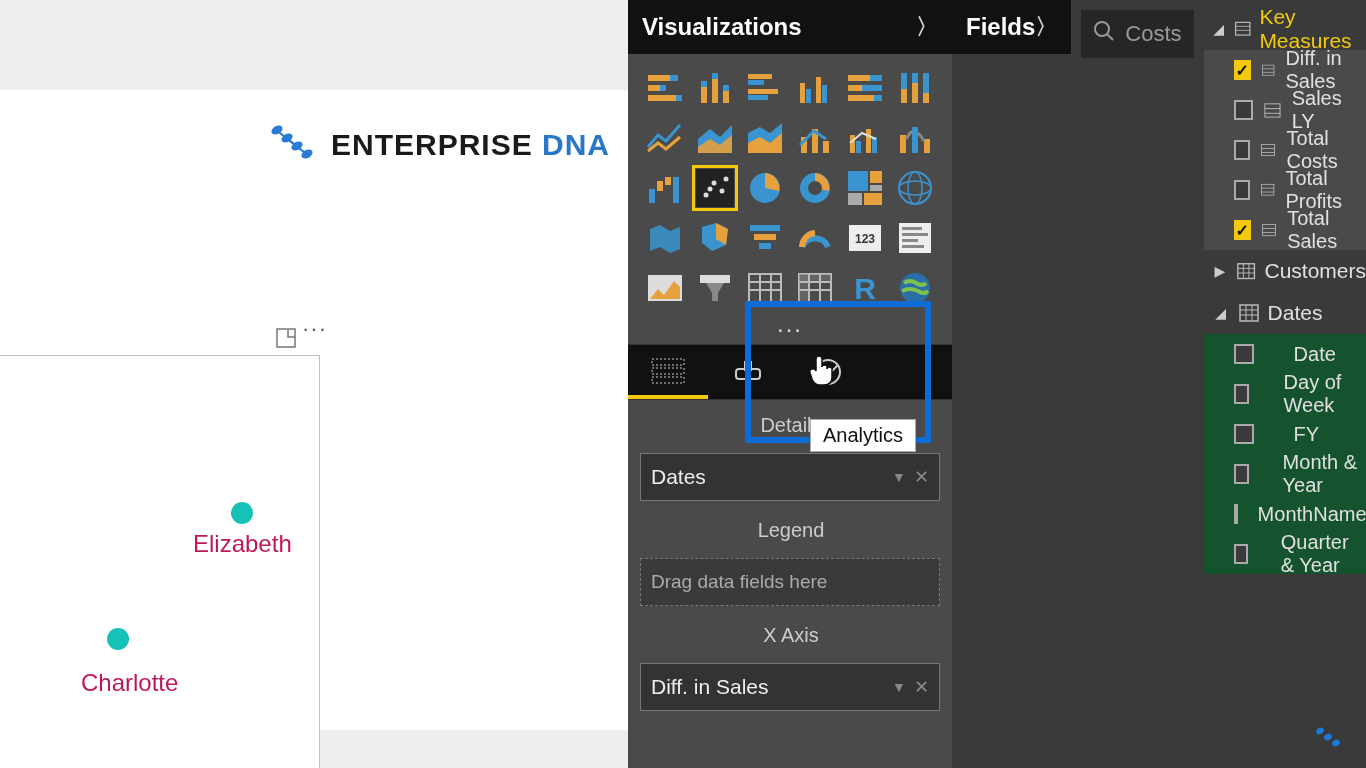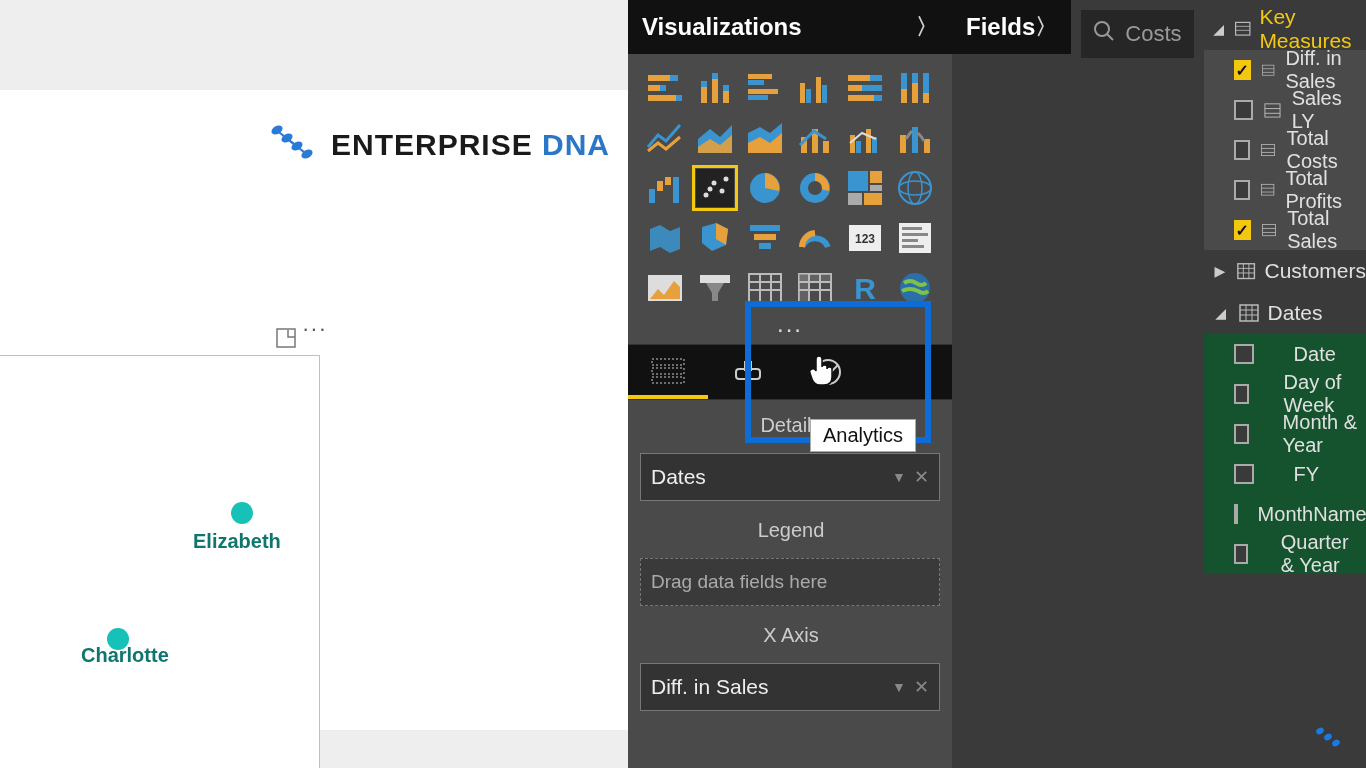--- a/index.html
+++ b/index.html
@@ -9,21 +9,21 @@
 .canvas-page { position: absolute; left: -10px; top: 90px; width: 640px; height: 640px; background: #fff; }
 .logo-block { position: absolute; right: 20px; top: 30px; display: flex; align-items: center; gap: 12px; }
 .logo-glyph { color: #2a7bd8; }
 .logo-text { font-size: 30px; font-weight: 600; letter-spacing: 1px; color: #1a1a1a; }
 .logo-text .dna { color: #2b77c7; font-weight: 600; }
 .viz-frame { position: absolute; left: -10px; top: 265px; width: 340px; height: 440px; border: 1px solid #c0c0c0; background: #fff; }
 .viz-toolbar { position: absolute; top: -28px; right: -8px; display: flex; gap: 6px; color: #666; }
 .viz-toolbar .tsq { width: 20px; height: 20px; display:flex; align-items:center; justify-content:center; }
 .dots3 { letter-spacing: 1px; font-size: 22px; line-height: 10px; color:#555; position:relative; top:-4px;}
 .dot-point { position: absolute; width: 22px; height: 22px; border-radius: 50%; background: #16c1b7; }
-.dot-label { position: absolute; font-size: 20px; color: #0f766e; font-weight: bold; }
+.dot-label { position: absolute; font-size: 24px; color: #be185d; }
 
 .viz-panel { width: 324px; height: 768px; background: #4a4a4a; display: flex; flex-direction: column; text-align: center; }
 .panel-header { height: 54px; background: #111; color: #fff; display: flex; align-items: center; justify-content: space-between; padding: 0 14px; font-size: 24px; font-weight: 600; }
 .chev { color: #d0d0d0; font-size: 22px; }
 .viz-grid { padding: 12px 8px 0 8px; display: grid; grid-template-columns: repeat(6, 44px); grid-template-rows: repeat(5, 44px); gap: 6px; justify-content: center; }
 .viz-tile { width: 44px; height: 44px; display:flex; align-items:center; justify-content:center; background: transparent; }
 .viz-tile svg { width: 38px; height: 38px; }
 .viz-tile.sel { outline: 3px solid #f2c811; outline-offset: -2px; }
 .viz-more { padding: 0 18px 6px 18px; color: #ddd; font-size: 24px; letter-spacing: 2px; }
 .viz-tabs { position:relative; display:flex; height:56px; border-top:1px solid #333; border-bottom:1px solid #333; background:#111; }
@@ -87,21 +87,21 @@
               <svg width="20" height="20" viewBox="0 0 20 20">
                 <rect x="1" y="1" width="18" height="18" fill="none" stroke="#777" stroke-width="1.5"></rect>
                 <path d="M12 2 L12 9 L19 9" fill="none" stroke="#777" stroke-width="1.5"></path>
               </svg>
             </span>
           <span class="dots3">···</span>
         </div>
         <div class="dot-point" style="left:250px; top:146px;"></div>
         <div class="dot-label" style="left:212px; top:174px;">Elizabeth</div>
         <div class="dot-point" style="left:126px; top:272px;"></div>
-        <div class="dot-label" style="left:100px; top:288px;">Charlotte</div>
+        <div class="dot-label" style="left:100px; top:313px;">Charlotte</div>
       </div>
     </div>
   </div>
 
   <div class="viz-panel">
     <div class="panel-header">
       <span>Visualizations</span>
       <span class="chev">〉</span>
     </div>
     <div class="viz-grid">
@@ -507,26 +507,26 @@
         <span>Date</span>
       </div>
       <div class="field-row date">
         <span class="chk"></span>
         <span style="width:20px"></span>
         <span>Day of Week</span>
       </div>
       <div class="field-row date">
         <span class="chk"></span>
         <span style="width:20px"></span>
+        <span>FY</span>
+      </div>
+      <div class="field-row date">
+        <span class="chk"></span>
+        <span style="width:20px"></span>
         <span>Month &amp; Year</span>
-      </div>
-      <div class="field-row date">
-        <span class="chk"></span>
-        <span style="width:20px"></span>
-        <span>FY</span>
       </div>
       <div class="field-row date">
         <span class="chk"></span>
         <span style="width:20px"></span>
         <span>MonthName</span>
       </div>
       <div class="field-row date">
         <span class="chk"></span>
         <span style="width:20px"></span>
         <span>Quarter &amp; Year</span>

